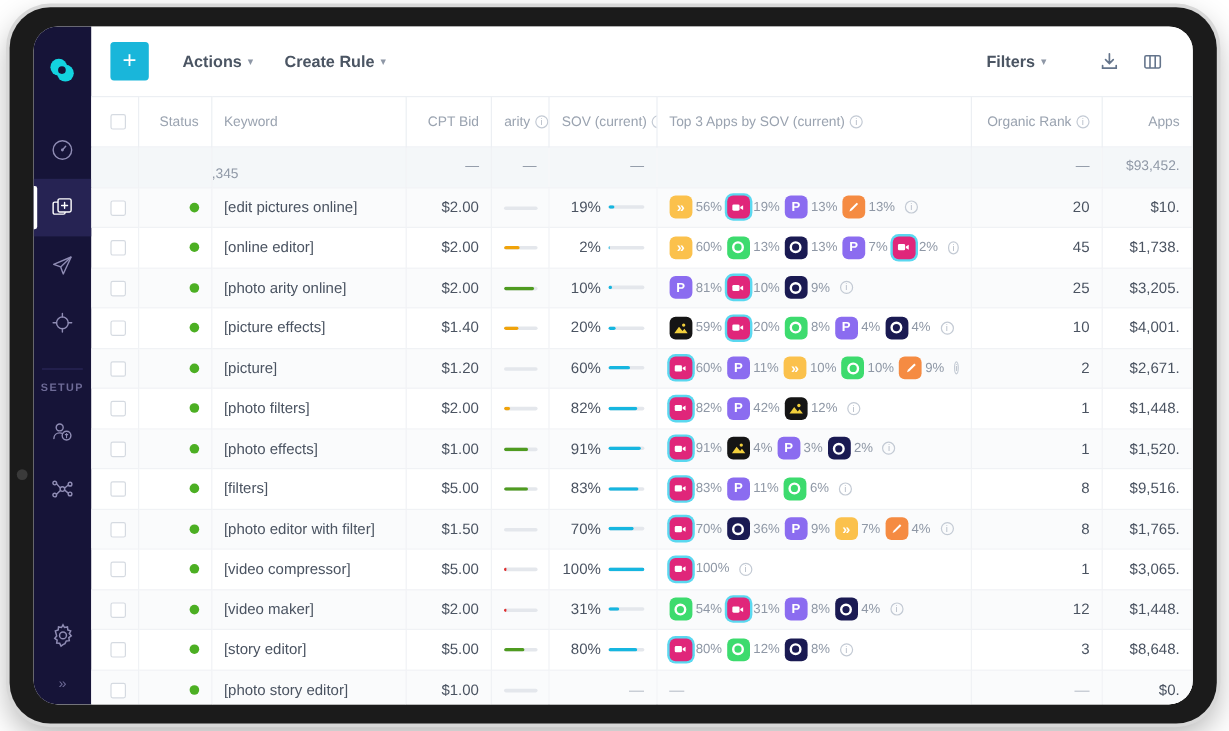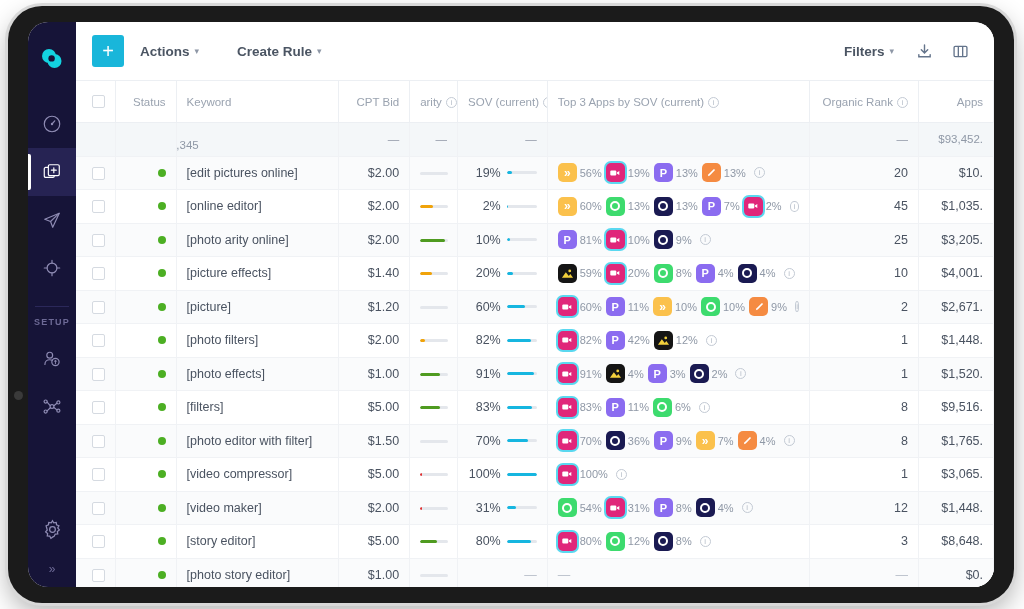--- a/index.html
+++ b/index.html
@@ -84,24 +84,24 @@
     width: 32px; height: 32px; border: none; border-radius: 3px;
     background: #19b6da; color: #fff; font-size: 20px; line-height: 1;
     display: flex; align-items: center; justify-content: center;
     cursor: pointer; font-weight: 300;
   }
   .toolbar-menu {
     font-size: 13.5px; color: #4b5563; font-weight: 700;
     display: flex; align-items: center; gap: 5px; cursor: pointer;
   }
   .caret { font-size: 9px; color: #8e97a6; font-weight: 400; }
-  #actions-menu { margin-left: 16px; }
-  #create-rule-menu { margin-left: 38px; }
+  #actions-menu { margin-left: 28px; }
+  #create-rule-menu { margin-left: 26px; }
   #toolbar-right { margin-left: auto; display: flex; align-items: center; gap: 0; }
-  #filters-menu { }
+  #filters-menu { margin-right: 22px; }
   #search-box {
     width: 148px; height: 30px;
     border: 1px solid #dfe3e8; border-radius: 4px;
     display: flex; align-items: center; gap: 7px;
     padding: 0 9px;
   }
   #search-input {
     border: none; outline: none; font-size: 12.5px; color: #9aa3b0;
     font-family: "Liberation Sans", sans-serif; width: 100%;
     background: transparent;
@@ -442,21 +442,21 @@
                           <rect x="1.5" y="4" width="7" height="6" rx="1.3" fill="#fff"></rect>
                           <path d="M9.2 6.3 L12 4.6 v4.8 L9.2 7.7 Z" fill="#fff"></path>
                         </svg>
                       </span>
                       <span class="app-pct">2%</span>
                     </span>
                     <span class="info-i">i</span>
                   </div>
                 </td>
                 <td class="num"><span>45</span></td>
-                <td class="num"><span>$1,035.</span></td>
+                <td class="num"><span>$1,738.</span></td>
               </tr>
               <tr>
                 <td class="ctr"><span class="chk"></span></td>
                 <td class="ctr"><span class="status-dot" style="background: rgb(76, 175, 35);"></span></td>
                 <td><span>[photo arity online]</span></td>
                 <td class="num"><span>$2.00</span></td>
                 <td class="num"><span class="bar-track"><span class="bar-fill" style="width: 88%; background: rgb(79, 155, 32);"></span></span></td>
                 <td>
                   <div class="sov-cell">
                     <span class="sov-val">10%</span>

